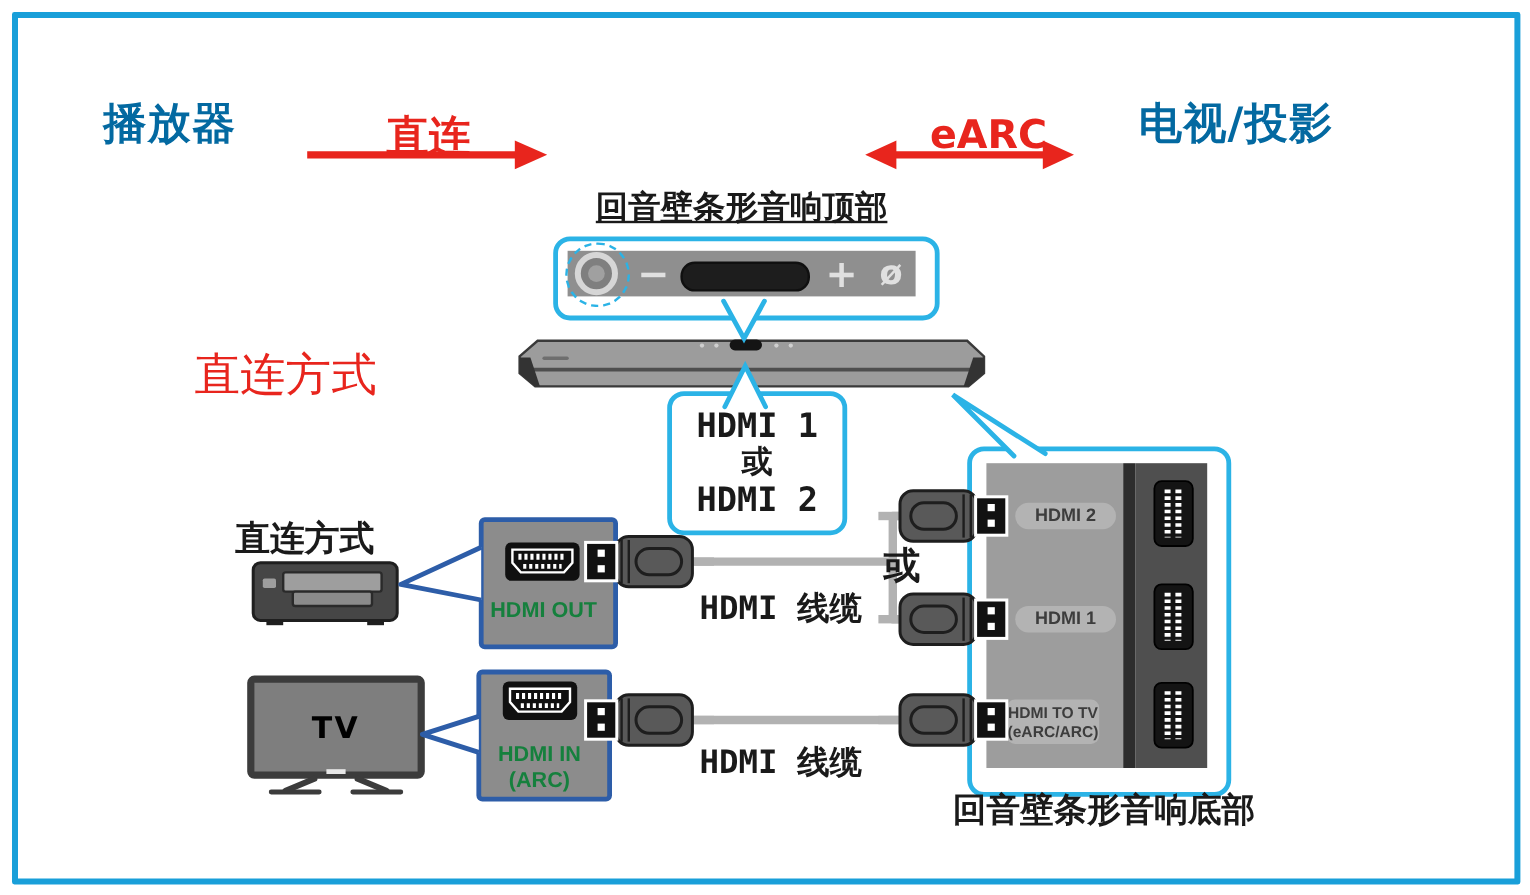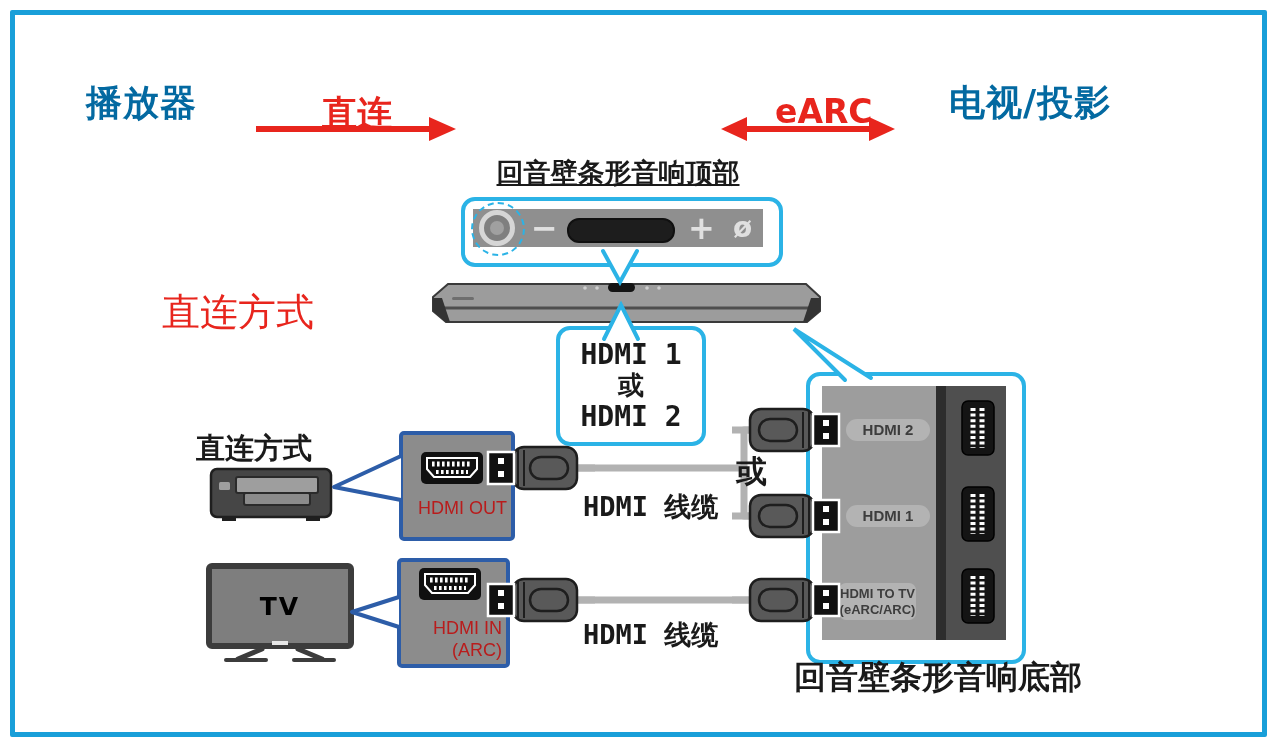--- a/index.html
+++ b/index.html
@@ -19,21 +19,21 @@
   .ctl-sym{color:#e0e0e0;font-weight:bold;z-index:4;}
   #ctl-pill{left:567px;top:218px;width:104px;height:21px;background:#1d1d1d;border:2px solid #101010;border-radius:12px;z-index:4;}
   
   .blk{color:#1a1a1a;font-weight:bold;z-index:6;white-space:nowrap;}
   .mono{font-family:"DejaVu Sans Mono","DejaVu Sans",monospace;}
   
   #choice{left:556px;top:326px;width:142px;height:112px;display:flex;flex-direction:column;
           align-items:center;justify-content:center;line-height:1.15;z-index:2;}
   
   .navybox{border:4px solid #2d5da8;border-radius:5px;background:#8c8c8c;z-index:2;}
-  .portlbl{color:#b91c1c;font-weight:normal;font-size:18px;text-align:right;z-index:6;line-height:1.2;
+  .portlbl{color:#15803d;font-weight:bold;font-size:18px;text-align:center;z-index:6;line-height:1.2;
            font-family:"Liberation Sans","DejaVu Sans",sans-serif;}
   
   #panel{left:806px;top:372px;width:212px;height:284px;z-index:2;}
   #panel-light{left:822px;top:386px;width:114px;height:254px;background:#9d9d9d;z-index:3;}
   #panel-dark{left:936px;top:386px;width:10px;height:254px;background:#2d2d2d;z-index:3;}
   #panel-col{left:946px;top:386px;width:60px;height:254px;background:#4f4f4f;z-index:3;}
   .pill{background:#b3b3b3;color:#3d3d3d;font-weight:bold;text-align:center;z-index:4;
         font-family:"Liberation Sans","DejaVu Sans",sans-serif;}
   .pill-s{border-radius:11px;font-size:15px;line-height:22px;}
   .pill-b{border-radius:7px;font-size:13px;line-height:1.25;padding-top:3px;box-sizing:border-box;}
@@ -91,21 +91,21 @@
   <div id="panel" class="abs cyanbox"></div>
   <div id="panel-light" class="abs"></div>
   <div id="panel-dark" class="abs"></div>
   <div id="panel-col" class="abs"></div>
   <div class="abs pill pill-s" style="left:846px;top:419px;width:84px;height:22px;">HDMI 2</div>
   <div class="abs pill pill-s" style="left:846px;top:505px;width:84px;height:22px;">HDMI 1</div>
   <div class="abs pill pill-b" style="left:839px;top:583px;width:77px;height:37px;">
     <span>HDMI TO TV</span><br>
     <span>(eARC/ARC)</span>
   </div>
-  <div class="abs blk" style="left:794px;top:656px;font-size:32px;">回音壁条形音响底部</div>
+  <div class="abs blk" style="left:794px;top:656px;font-size:28px;">回音壁条形音响底部</div>
 
   <svg id="ovl" class="abs" viewBox="0 0 1275 746">
     <defs>
 
       <g id="plug">
         <rect x="-18" y="-3.5" width="20" height="7" fill="#b2b2b2"></rect>
         <rect x="0" y="-21" width="64" height="42" rx="11" fill="#595959" stroke="#1e1e1e" stroke-width="2.5"></rect>
         <rect x="9" y="-11" width="38" height="22" rx="11" fill="none" stroke="#1e1e1e" stroke-width="2.5"></rect>
         <line x1="53" y1="-18" x2="53" y2="18" stroke="#1e1e1e" stroke-width="2"></line>
         <line x1="59" y1="-18" x2="59" y2="18" stroke="#1e1e1e" stroke-width="2"></line>

